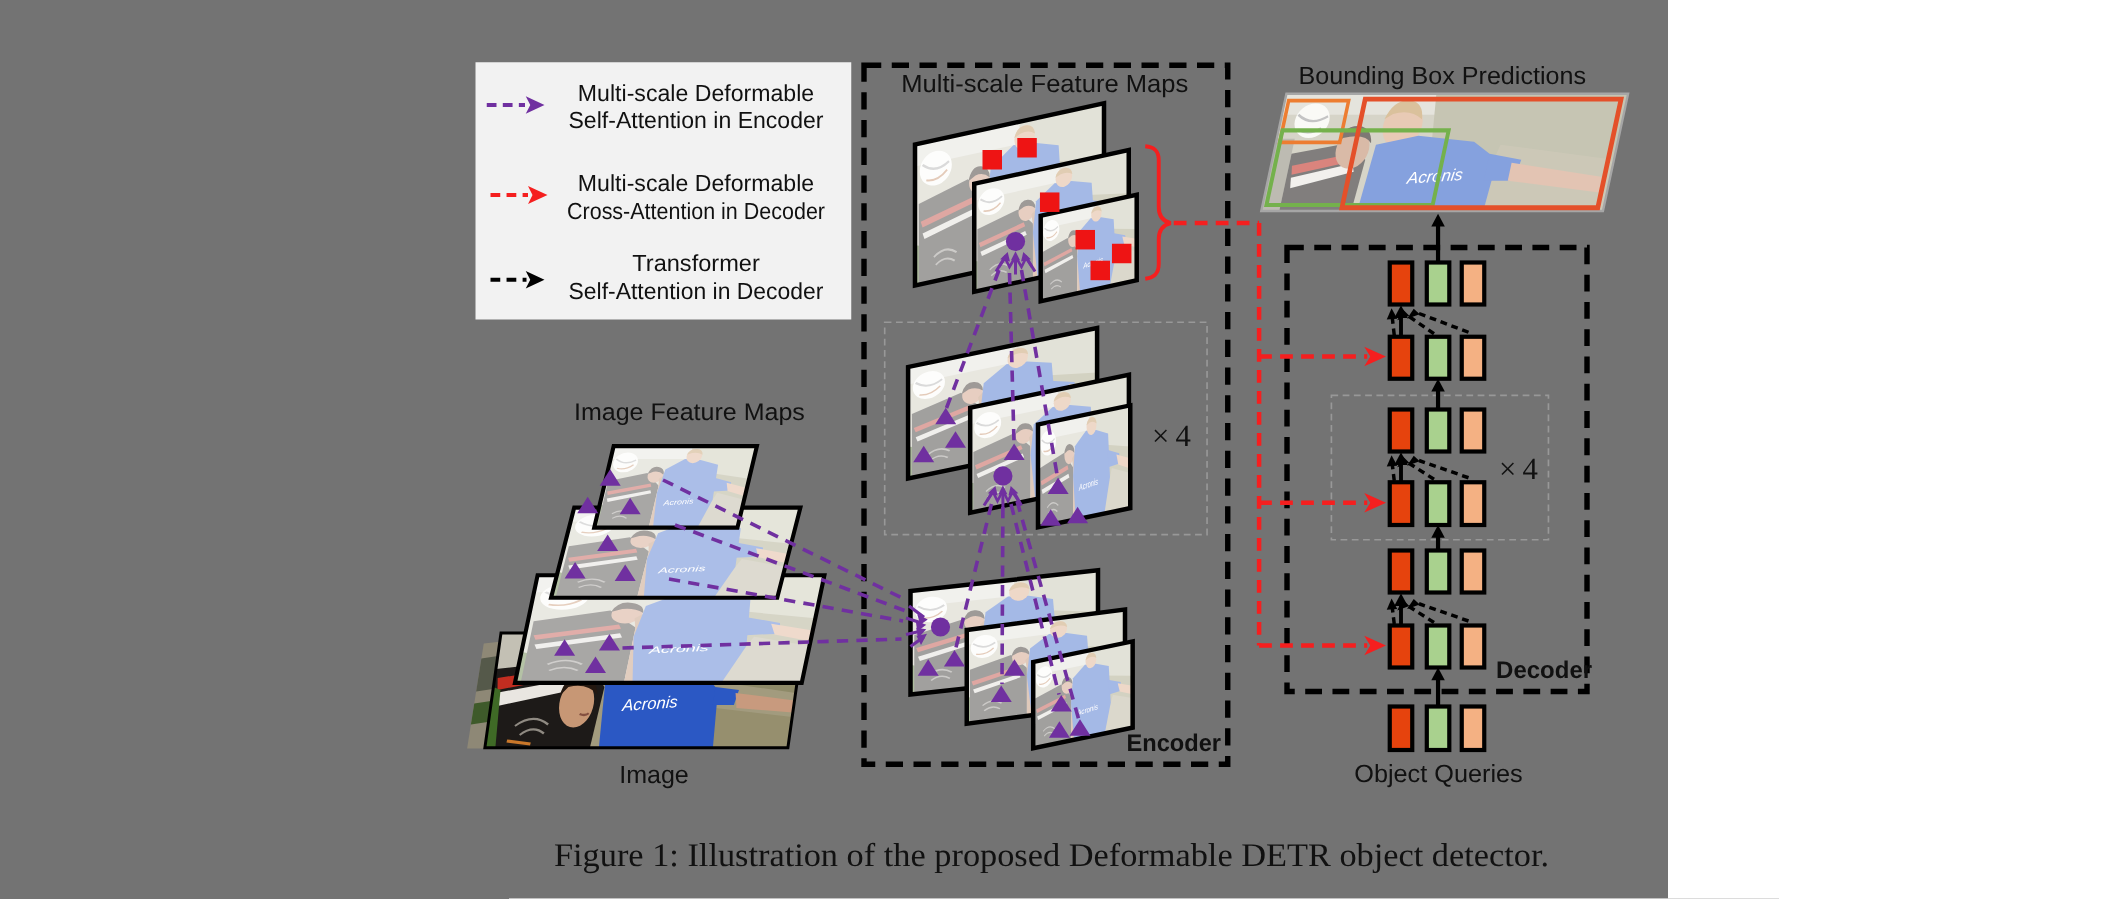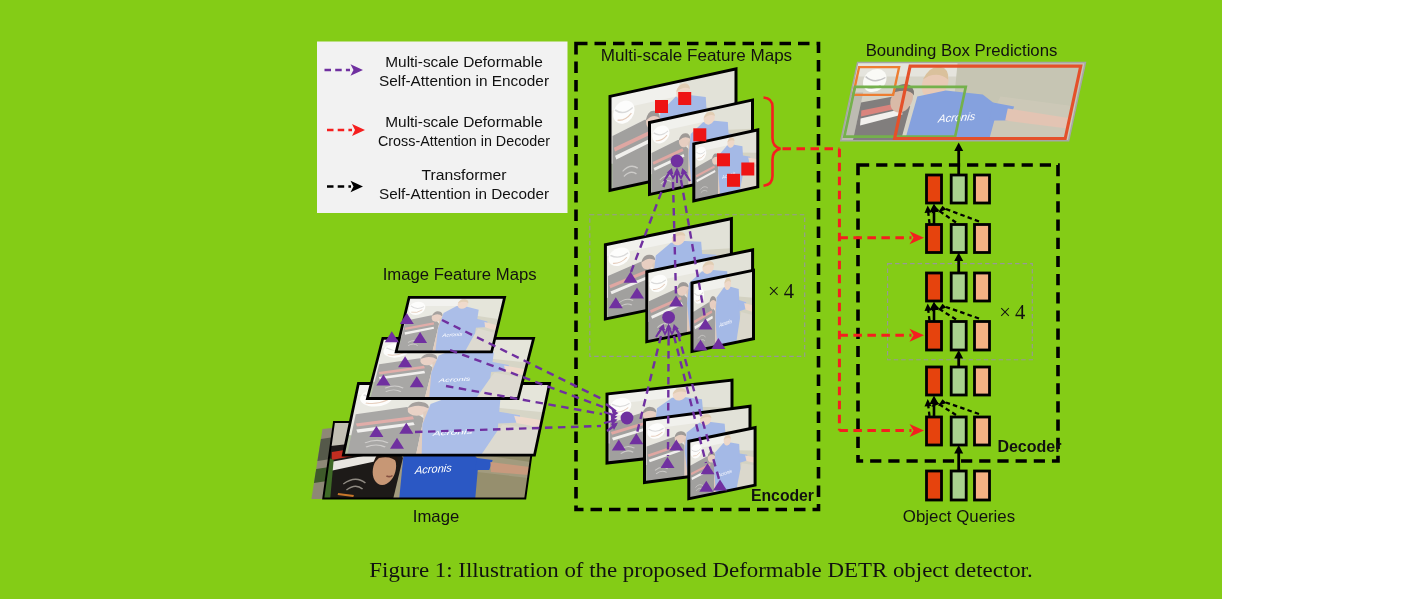--- a/index.html
+++ b/index.html
@@ -1,16 +1,16 @@
 <!DOCTYPE html>
 <html><head>
 <meta charset="utf-8">
 <style>
   html,body{margin:0;padding:0;background:#ffffff;}
-  #page{position:relative;width:1222px;height:599px;background:#84cc16;overflow:hidden;}
+  #page{position:relative;width:1112px;height:599px;background:#737373;overflow:hidden;}
   svg{display:block;}
 </style>
 </head>
 <body>
 <div id="page">
 <svg width="1402" height="599" viewBox="0 0 1402 599" xmlns="http://www.w3.org/2000/svg" font-family="Liberation Sans, sans-serif" fill="#111111">
 <defs>
 <symbol id="ph" viewBox="0 0 100 70" preserveAspectRatio="none">
   <rect width="100" height="70" fill="#c9c7b6"></rect>
   <rect width="100" height="11" fill="#dfded6"></rect>

